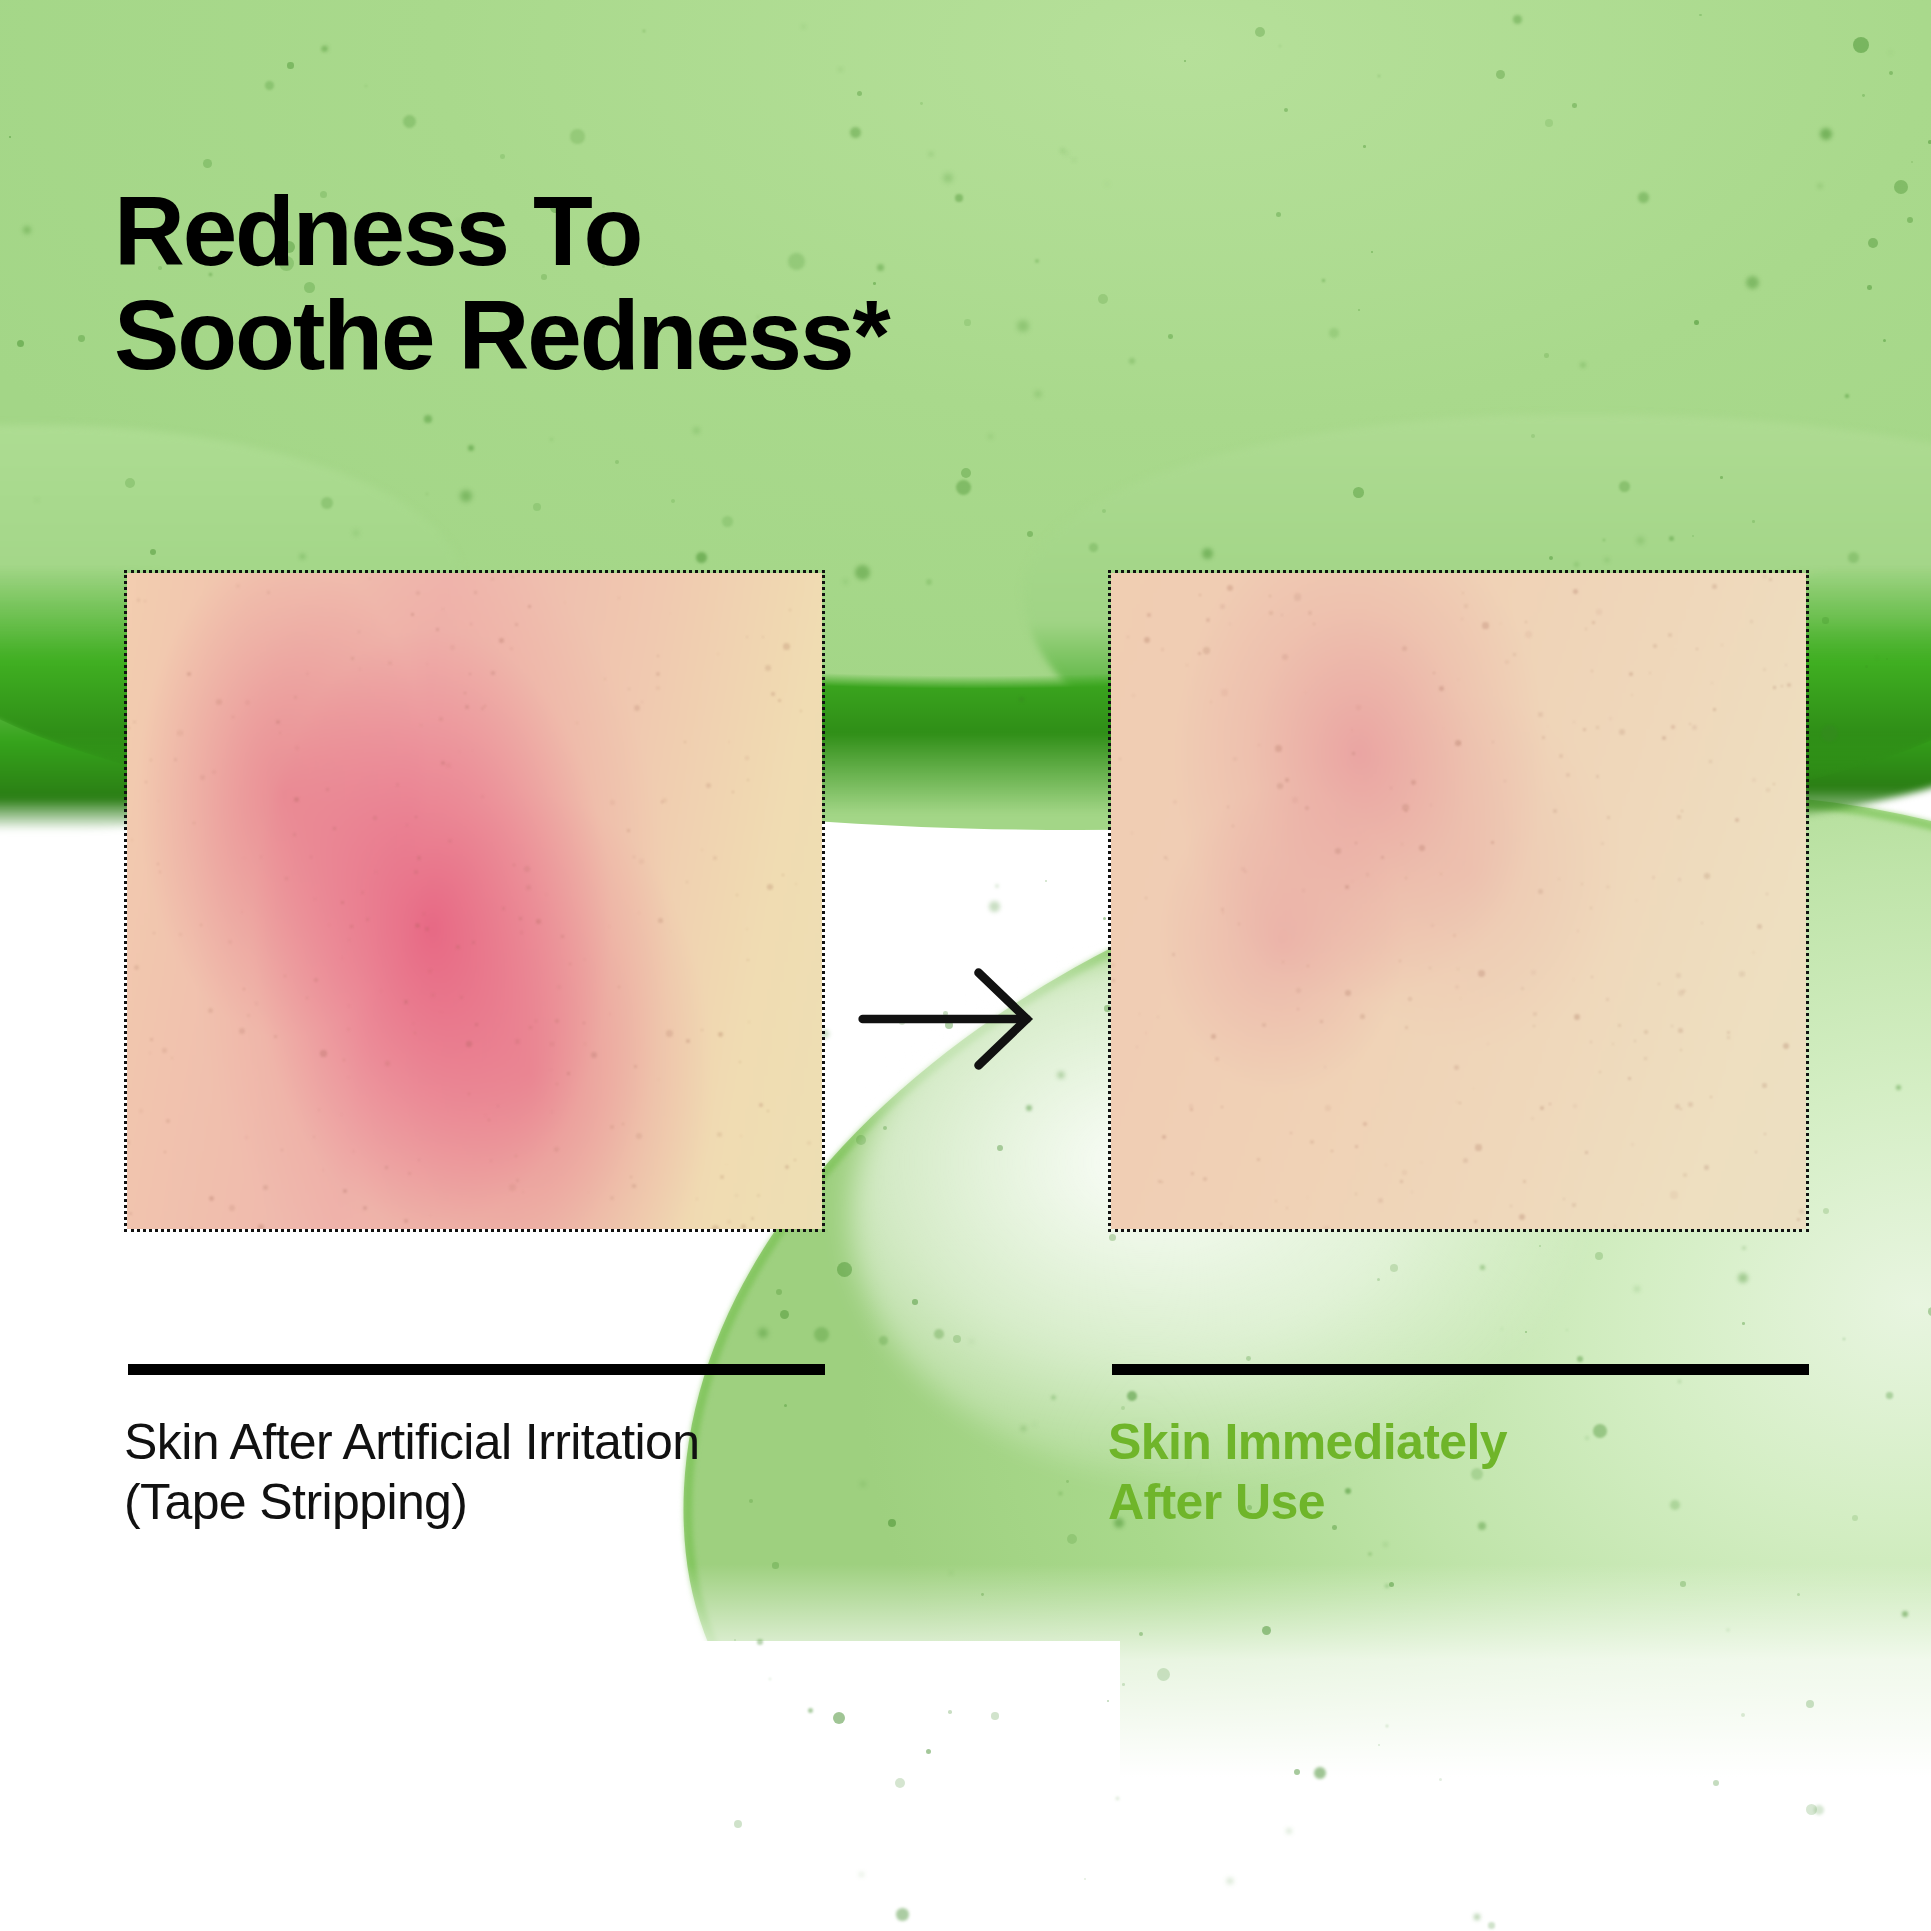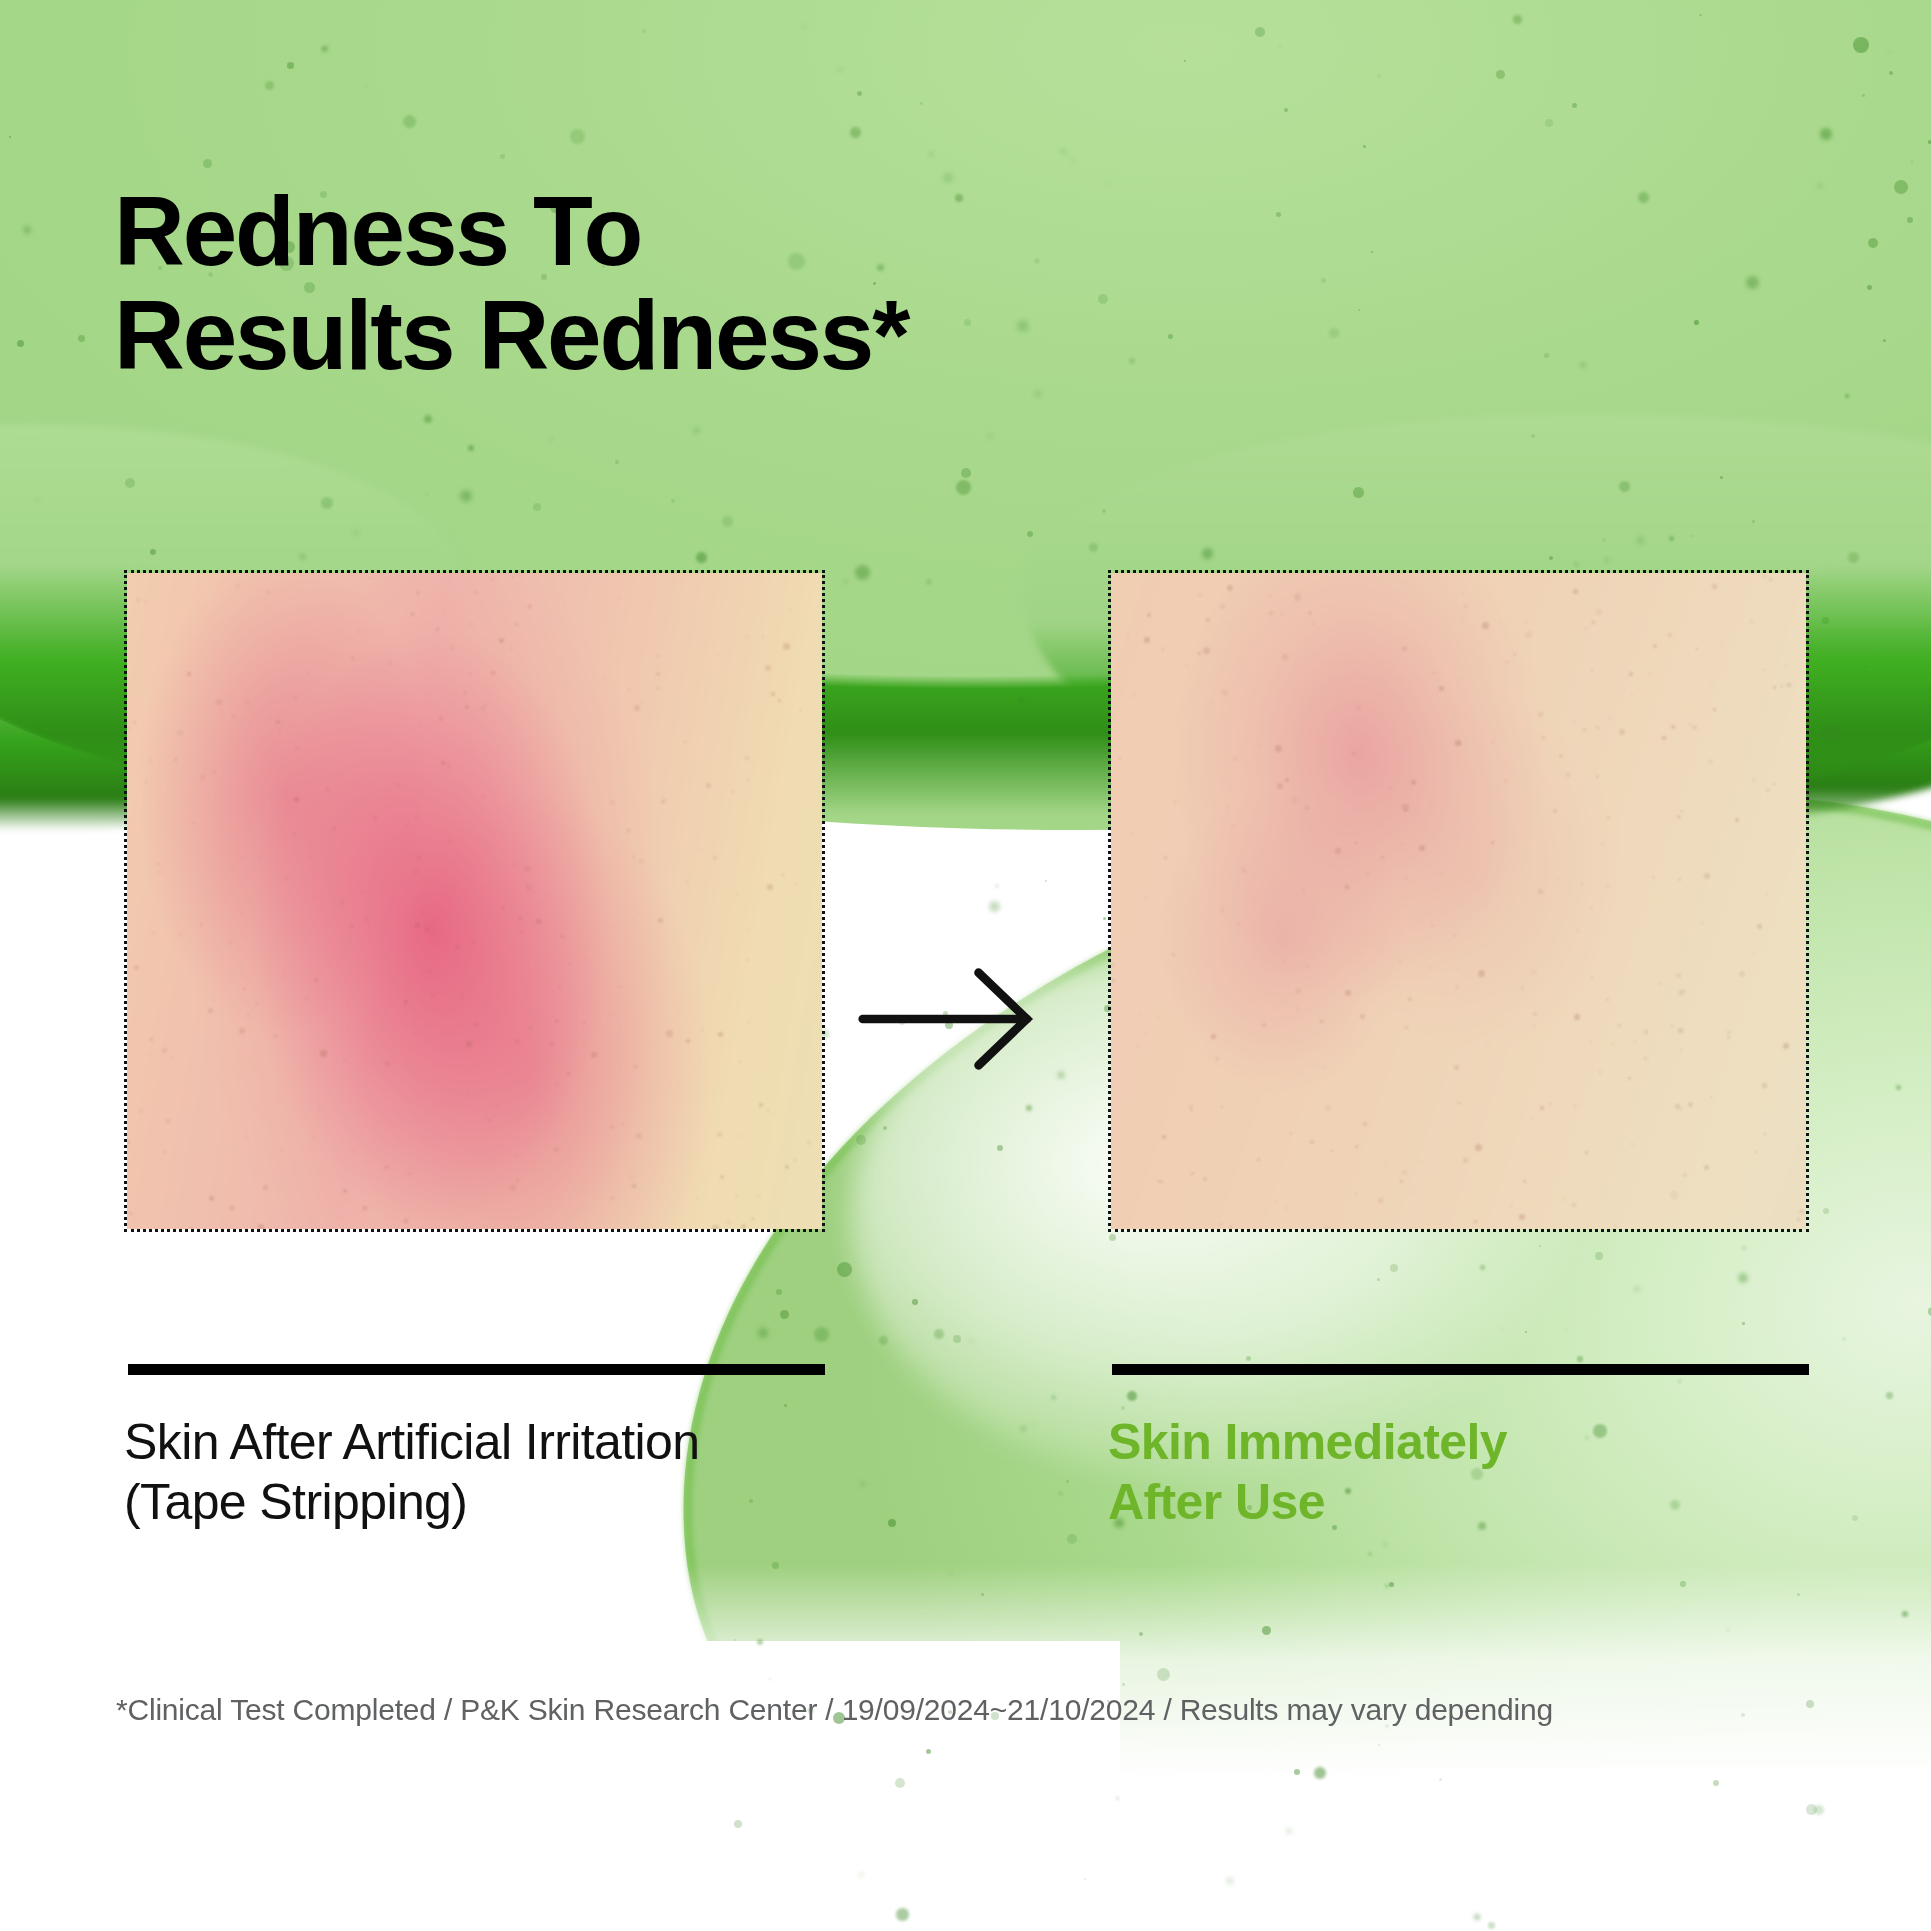--- a/index.html
+++ b/index.html
@@ -458,21 +458,21 @@
       <span style="left:1738px;top:1273px;width:9.8px;height:9.8px;background:rgba(56,134,34,0.35);filter:blur(2.2px);"></span>
       <span style="left:758px;top:1328px;width:10px;height:10px;background:rgba(56,134,34,0.36);filter:blur(2.5px);"></span>
       <span style="left:1089px;top:543px;width:8.6px;height:8.6px;background:rgba(56,134,34,0.21);filter:blur(1px);"></span>
       <span style="left:1073px;top:159px;width:2.4px;height:2.4px;background:rgba(56,134,34,0.42);filter:blur(2.2px);"></span>
       <span style="left:1444px;top:1058px;width:3.8px;height:3.8px;background:rgba(56,134,34,0.43);"></span>
       <span style="left:1219px;top:711px;width:2.9px;height:2.9px;background:rgba(56,134,34,0.23);"></span>
     </div>
 
   <h1 class="headline">
     <span>Redness To</span>
-    <span class="l2">Results Redness*</span>
+    <span class="l2">Soothe Redness*</span>
   </h1>
 
   <div class="photo" id="photo-before">
     <div class="tex"></div>
     <div class="pores">
         <span style="left:329px;top:372px;width:3.7px;height:3.7px;background:rgba(150,92,72,0.17);filter:blur(1.2px);"></span>
         <span style="left:619px;top:63px;width:1.6px;height:1.6px;background:rgba(150,92,72,0.14);filter:blur(1.2px);"></span>
         <span style="left:543px;top:358px;width:1.4px;height:1.4px;background:rgba(150,92,72,0.08);filter:blur(1.2px);"></span>
         <span style="left:291px;top:586px;width:2.1px;height:2.1px;background:rgba(150,92,72,0.16);filter:blur(1.2px);"></span>
         <span style="left:655px;top:301px;width:1.5px;height:1.5px;background:rgba(150,92,72,0.21);filter:blur(1.2px);"></span>
@@ -1013,17 +1013,16 @@
   <div class="caption" id="caption-before">
     <span>Skin After Artificial Irritation</span>
     <span class="l2">(Tape Stripping)</span>
   </div>
   <div class="caption" id="caption-after">
     <span>Skin Immediately</span>
     <span class="l2">After Use</span>
   </div>
 
   <div class="footnote">
-    <div>*Clinical Test Completed / P&amp;K Skin Research Center / 19/09/2024~21/10/2024 / Results may vary depending</div>
   </div>
 
 </div>
 
 
 </body></html>

